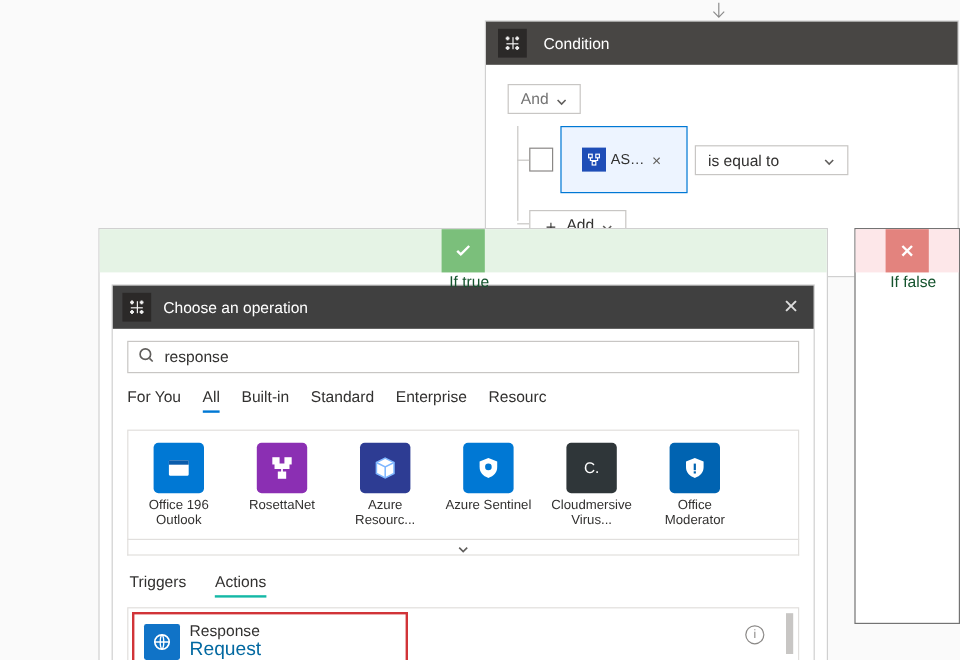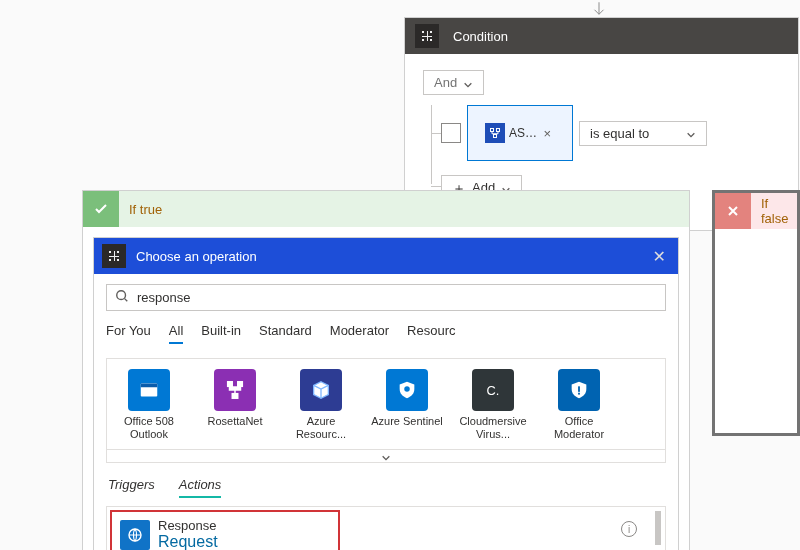--- a/index.html
+++ b/index.html
@@ -92,40 +92,40 @@
   .branch-row {
     position:absolute;
     top:190px; left:82px; right:0;
     display:flex; gap:22px;
   }
   .if-true-block {
     width:608px;
     border:1px solid #d0d0d0;
     background:#fff;
   }
-  .branch-header { height:36px; display:flex; align-items:center; color:#a16207; }
+  .branch-header { height:36px; display:flex; align-items:center; color:#14532d;flex-direction:column; }
   .branch-header.green { background:#e5f3e5; }
   .branch-header.red { background:#fde7e9; }
   .branch-badge { width:36px; height:36px; display:flex; align-items:center; justify-content:center; color:#fff; flex-shrink:0;}
   .branch-badge.green { background:#7bbf7b; }
   .branch-badge.red { background:#e3837e; }
   .branch-title { padding-left:10px; }
   .if-false-block {
     width:88px;
-    border:3px solid #737373;
-    background:#fff;
-    height:246px;
+    border:1px solid #737373;
+    background:#fff;
+    height:330px;
   }
 
   
   .op-panel {
     margin:10px; border:1px solid #d0d0d0;
     background:#fff;
   }
-  .op-header { background:#1d4ed8; color:#fff; height:36px; display:flex; align-items:center; padding:0 8px; justify-content:space-between;}
+  .op-header { background:#404040; color:#fff; height:36px; display:flex; align-items:center; padding:0 8px; justify-content:space-between;}
   .op-header-left {display:flex; align-items:center; gap:10px;}
   .close-x { cursor:pointer; color:#ddd; font-size:16px; padding:0 4px;}
   .op-body { padding:10px 12px 0 12px; position:relative;}
   .search {
     border:1px solid #c8c6c4; background:#fff;
     display:flex; align-items:center; padding:4px 8px; gap:8px;
     margin-bottom:8px;
   }
   .search svg { width:14px;height:14px; stroke:#605e5c; fill:none; stroke-width:1.6;}
   .search input { border:none; outline:none; font-size:13px; flex:1; color:#323130; background:transparent; }
@@ -142,21 +142,21 @@
     cursor:pointer;
   }
   .conn-tile { width:42px;height:42px; border-radius:4px; display:flex; align-items:center; justify-content:center;}
   .conn-tile svg { width:22px;height:22px; fill:#fff; }
   .conn-label { font-size:11px; text-align:center; line-height:1.2; height:28px; overflow:hidden; color:#323130; }
   .expand-caret {
     border:1px solid #e1dfdd; border-top:none;
     height:14px; display:flex; align-items:center; justify-content:center;
     margin-top:-1px;
   }
-  .sub-tabs { display:flex; gap:24px; margin:10px 0 8px 2px;font-style:italic; }
+  .sub-tabs { display:flex; gap:24px; margin:10px 0 8px 2px; }
   .sub-tabs .tab { padding:4px 0; }
   .sub-tabs .tab.active { border-bottom:2px solid #14b8a6; }
   .action-list { border:1px solid #e1dfdd; background:#fff; }
   .action-item { display:flex; align-items:center; padding:6px 8px; gap:8px; border:2px solid #d13438; width:230px; margin:2px;}
   .action-tile { width:30px;height:30px; background:#1073c7; border-radius:2px; display:flex;align-items:center;justify-content:center;}
   .action-tile svg { width:16px;height:16px; fill:#fff;}
   .action-text .t1 { font-size:13px; }
   .action-text .t2 { font-size:16px; color:#0369a1; }
   .info-i { position:absolute; right:22px; bottom:14px; width:16px;height:16px; border:1px solid #8a8886; border-radius:50%; color:#8a8886; font-size:10px; display:flex;align-items:center;justify-content:center;}
   .ghost-scroll { position:absolute; right:18px; width:6px; background:#c8c6c4; }
@@ -243,32 +243,32 @@
                 <circle cx="7" cy="7" r="5"></circle>
                 <path d="M11 11l3 3"></path>
               </svg></span>
           <input value="response" style="">
         </div>
         <div class="tabs" id="cat-tabs">
             <span class="tab">For You</span>
             <span class="tab active">All</span>
             <span class="tab">Built-in</span>
             <span class="tab">Standard</span>
-            <span class="tab">Moderator</span>
+            <span class="tab">Enterprise</span>
             <span class="tab">Resourc</span>
           </div>
         <div class="connectors" id="connectors">
             <div class="connector">
               <div class="conn-tile" style="background:#0078d4">
                 <svg viewBox="0 0 24 24">
                   <rect x="3" y="5" width="18" height="14" rx="1" fill="#fff"></rect>
                   <rect x="3" y="5" width="18" height="4" fill="#0a5cab"></rect>
                 </svg>
               </div>
-              <div class="conn-label">Office 508 Outlook</div>
+              <div class="conn-label">Office 196 Outlook</div>
             </div>
             <div class="connector">
               <div class="conn-tile" style="background:#8b2fb3">
                 <svg viewBox="0 0 24 24" fill="none" stroke="#fff" stroke-width="1.6">
                   <rect x="4" y="3" width="5" height="5"></rect>
                   <rect x="15" y="3" width="5" height="5"></rect>
                   <rect x="9" y="16" width="6" height="5"></rect>
                   <path d="M6 8v4h12V8M12 12v4"></path>
                 </svg>
               </div>

